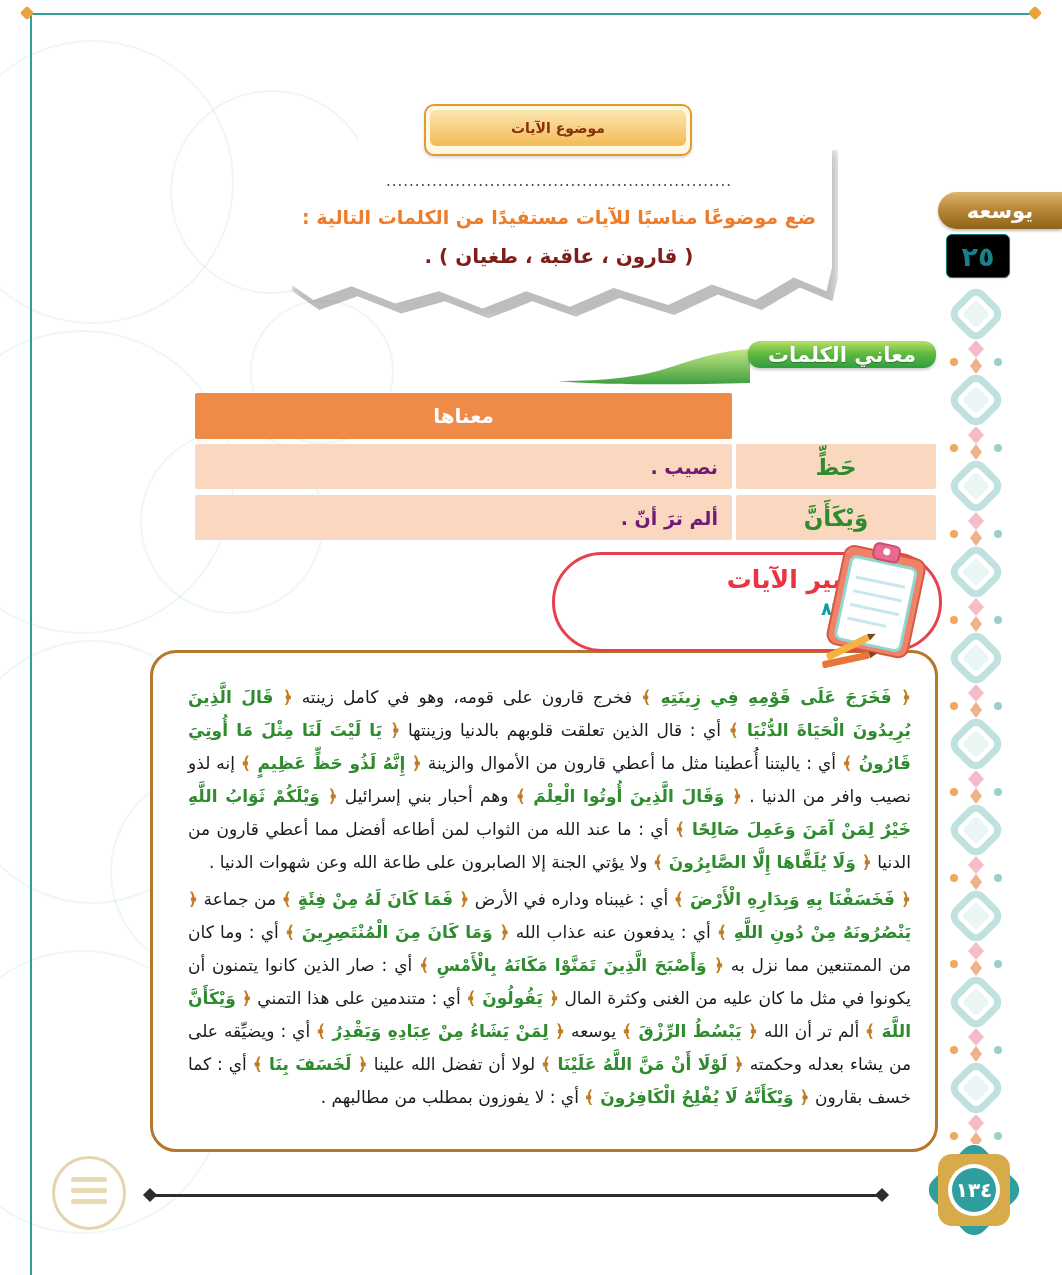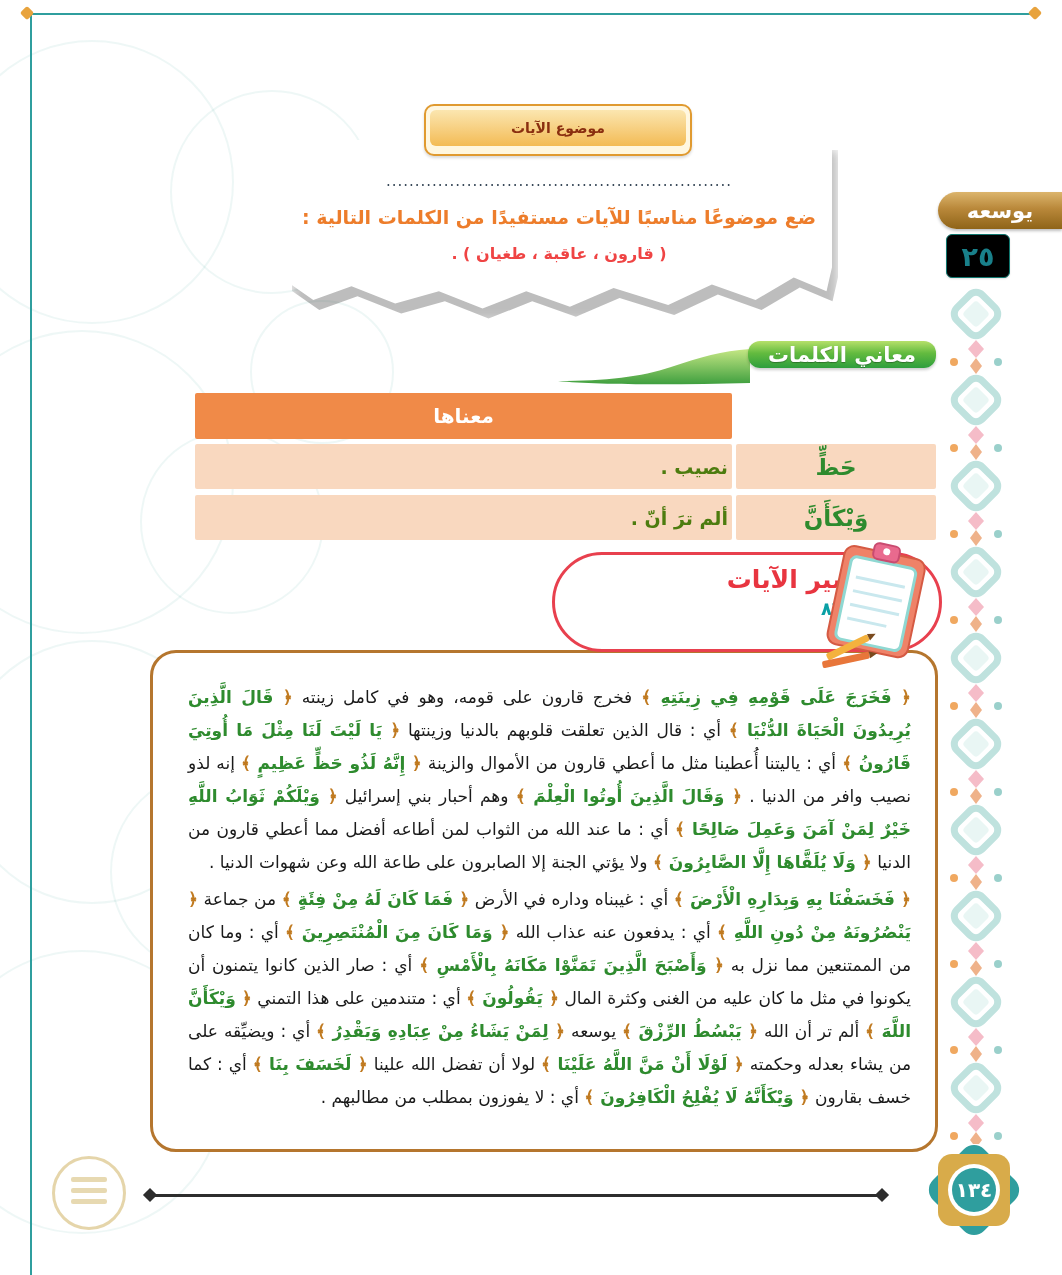--- a/index.html
+++ b/index.html
@@ -32,36 +32,36 @@
   .banner-inner{margin:4px;height:36px;border-radius:6px;background:linear-gradient(180deg,#fbe6b0,#f3bb55);
     display:flex;align-items:center;justify-content:center;color:#8a2f10;font-size:14px;font-weight:bold;}
 
   
   .paper-clip{clip-path:polygon(0% 0%,100% 0%,100% 74%,99% 88%,93% 80%,86% 93%,78% 84%,70% 96%,60% 86%,52% 97%,44% 88%,36% 98%,28% 88%,20% 95%,12% 85%,5% 93%,0% 82%);}
   .paper-shadow{position:absolute;left:292px;top:150px;width:546px;height:172px;background:rgba(90,90,90,.40);
     filter:blur(6px);z-index:3;}
   .paper{position:absolute;left:286px;top:140px;width:546px;height:172px;background:#ffffff;z-index:4;}
   .dots-line{position:absolute;top:32px;width:100%;text-align:center;color:#3a4a5a;font-size:15px;letter-spacing:1px;}
   .topic-instruction{position:absolute;top:66px;width:100%;text-align:center;direction:rtl;color:#ed7d2b;font-size:19px;font-weight:bold;}
-  .topic-keywords{position:absolute;top:104px;width:100%;text-align:center;direction:rtl;color:#ef4444;font-size:16px;font-weight:bold;}
+  .topic-keywords{position:absolute;top:104px;width:100%;text-align:center;direction:rtl;color:#7f1d1d;font-size:20px;font-weight:bold;}
 
   
   .mean-label{position:absolute;left:748px;top:341px;width:188px;height:27px;border-radius:12px;
     background:linear-gradient(180deg,#b6e06a 0%,#63bb3f 45%,#2e9e3d 100%);
     display:flex;align-items:center;justify-content:center;color:#fff;font-size:21px;font-weight:bold;
     text-shadow:0 1px 1px rgba(0,0,0,.3);box-shadow:0 2px 3px rgba(0,0,0,.2);}
   .mean-swoosh{position:absolute;left:556px;top:347px;width:196px;height:38px;}
 
   
   .th{position:absolute;height:46px;display:flex;align-items:center;justify-content:center;color:#fff;font-weight:bold;font-size:20px;border-radius:2px;}
   .hdr-word{left:736px;top:393px;width:200px;background:#e06020;}
   .hdr-meaning{left:195px;top:393px;width:537px;background:#f08a48;}
   .cell{position:absolute;height:45px;background:#f9d8bf;display:flex;align-items:center;border-radius:2px;}
   .word-cell{left:736px;width:200px;justify-content:center;color:#2e8b2e;font-weight:bold;font-size:23px;direction:rtl;}
-  .meaning-cell{left:195px;width:537px;direction:rtl;justify-content:flex-start;padding-right:4px;box-sizing:border-box;color:#4d7c0f;font-weight:bold;font-size:19px;}
+  .meaning-cell{left:195px;width:537px;direction:rtl;justify-content:flex-start;padding-right:14px;box-sizing:border-box;color:#701a75;font-weight:bold;font-size:19px;}
   .row1{top:444px;}.row2{top:495px;}
 
   
   .tafsir-box{position:absolute;left:150px;top:650px;width:788px;height:502px;border:3px solid #b5762e;border-radius:26px;
     background:#fff;box-sizing:border-box;z-index:2;}
   .tafsir-text{padding:28px 24px 14px 35px;direction:rtl;text-align:justify;font-size:17px;line-height:33px;color:#1a1a1a;}
   .tafsir-par{margin:0 0 4px 0;}
   .q{color:#2e8b2e;font-weight:bold;}
   .q::before{content:"﴿ ";color:#c07a20;}
   .q::after{content:" ﴾";color:#c07a20;}

